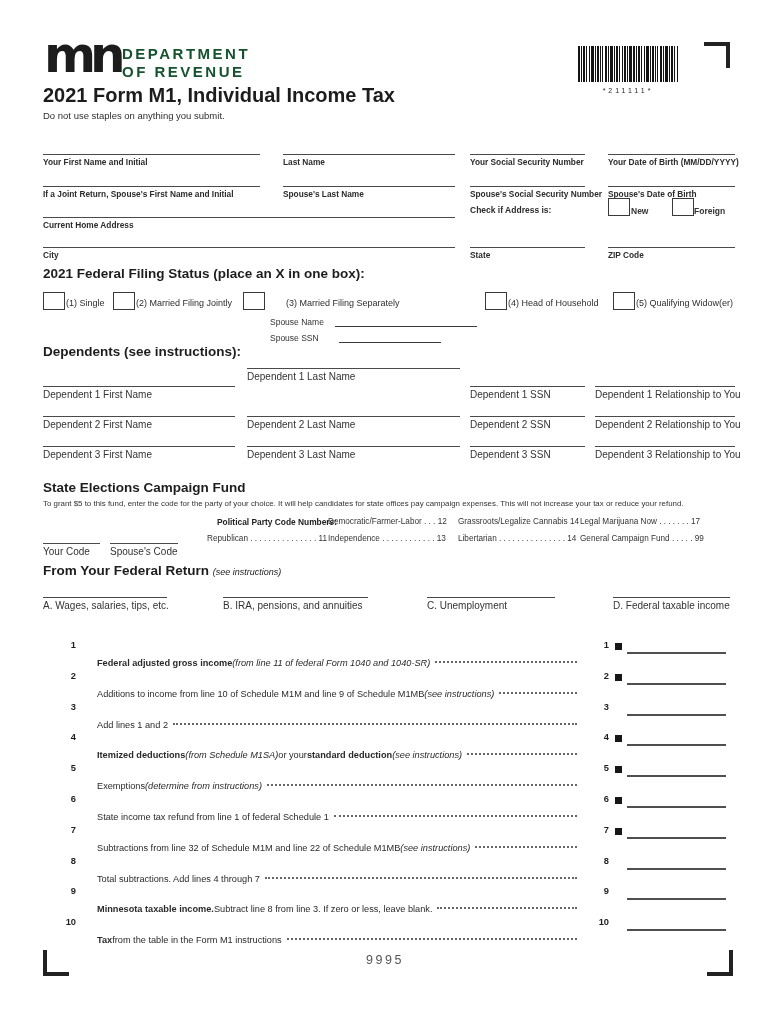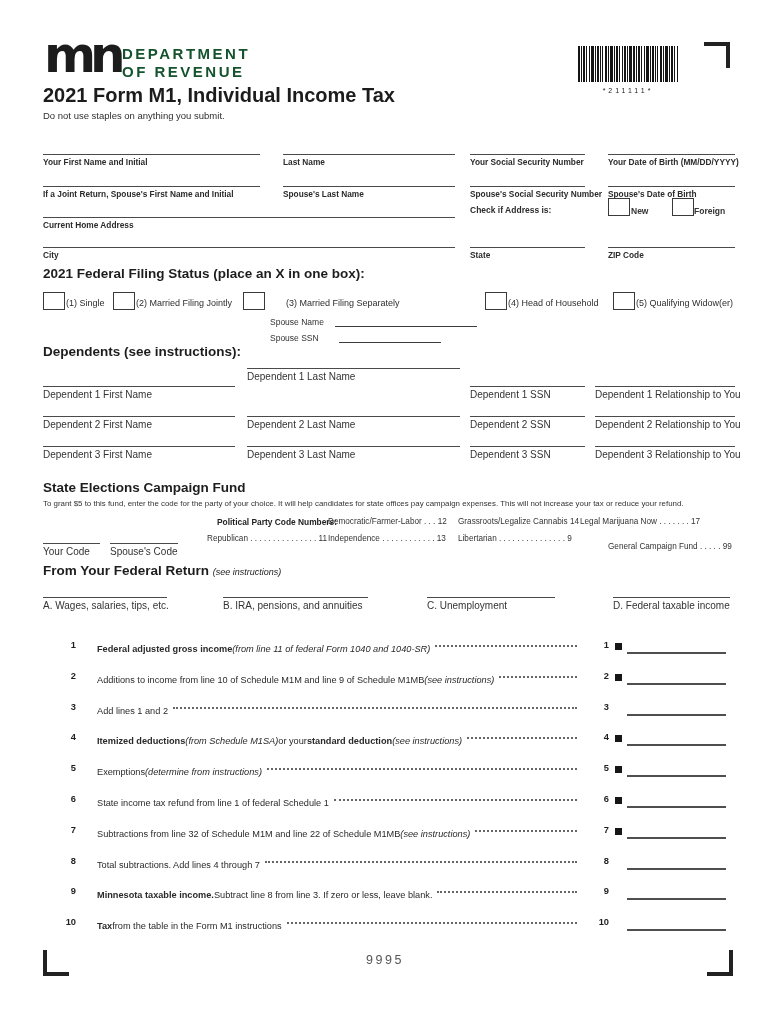--- a/index.html
+++ b/index.html
@@ -33,22 +33,22 @@
   .h2{position:absolute;font-size:13.5px;font-weight:bold;color:#1d1d1d;white-space:nowrap;}
   .h2-note{font-size:9px;font-weight:normal;font-style:italic;}
   .desc{position:absolute;font-size:7.9px;color:#333;width:694px;white-space:nowrap;}
   .code-entry{position:absolute;font-size:8.2px;color:#333;white-space:nowrap;}
   .code-head{position:absolute;font-size:8.4px;font-weight:bold;color:#222;white-space:nowrap;margin-left:10px;}
   
   .lines-wrap{position:absolute;left:43px;top:640px;width:692px;height:320px;}
   .line-row{position:absolute;left:0;width:692px;height:22px;}
   .line-num{position:absolute;left:0;top:0;width:33px;text-align:right;
     font-weight:bold;font-size:9.3px;color:#1f1f1f;}
-  .line-main{position:absolute;left:54px;right:152px;top:4px;display:flex;
-    align-items:flex-start;white-space:nowrap;overflow:hidden;font-size:9.2px;color:#2a2a2a;}
+  .line-main{position:absolute;left:54px;right:152px;top:18px;display:flex;
+    align-items:center;white-space:nowrap;overflow:hidden;font-size:9.2px;color:#2a2a2a;}
   .seg-b{font-weight:bold;}
   .seg-i{font-style:italic;}
   .dots{flex:1 1 auto;min-width:12px;border-bottom:2px dotted #666;margin:0 6px 3px 5px;height:1px;}
   .line-rnum{position:absolute;left:538px;top:0;width:28px;text-align:right;
     font-weight:bold;font-size:9.3px;color:#1f1f1f;}
   .sq{position:absolute;left:572px;top:3px;width:7px;height:7px;background:#161616;}
   .amt{position:absolute;left:584px;top:0;width:99px;height:12px;border-bottom:2px solid #4f4f4f;}
   .footer-code{position:absolute;left:50%;top:953px;transform:translateX(-50%);
     font-size:12.5px;letter-spacing:2.5px;color:#555;}
 </style>
@@ -201,22 +201,22 @@
     </div>
 
   <div class="h2" style="left:43px;top:480px;">State Elections Campaign Fund</div>
   <div class="desc" style="left:43px;top:499px;">To grant $5 to this fund, enter the code for the party of your choice. It will help candidates for state offices pay campaign expenses. This will not increase your tax or reduce your refund.</div>
   <div class="code-head" style="left:207px;top:517px;">Political Party Code Numbers:</div>
   <div class="code-entry" style="left:328px;top:517px;">Democratic/Farmer-Labor . . . 12</div>
   <div class="code-entry" style="left:458px;top:517px;">Grassroots/Legalize Cannabis  14</div>
   <div class="code-entry" style="left:580px;top:517px;">Legal Marijuana Now . . . . . . . 17</div>
   <div class="code-entry" style="left:207px;top:534px;">Republican . . . . . . . . . . . . . . . 11</div>
   <div class="code-entry" style="left:328px;top:534px;">Independence . . . . . . . . . . . . 13</div>
-  <div class="code-entry" style="left:458px;top:534px;">Libertarian . . . . . . . . . . . . . . . 9</div>
-  <div class="code-entry" style="left:608px;top:534px;margin-top:8px;">General Campaign Fund . . . . . 99</div>
+  <div class="code-entry" style="left:458px;top:534px;">Libertarian . . . . . . . . . . . . . . . 14</div>
+  <div class="code-entry" style="left:580px;top:534px;">General Campaign Fund . . . . . 99</div>
 
   <div class="field" style="left:43px;top:543px;width:57px;">
     <div class="fline"></div>
     <div class="flabel code">Your Code</div>
   </div>
   <div class="field" style="left:110px;top:543px;width:68px;">
     <div class="fline"></div>
     <div class="flabel code">Spouse's Code</div>
   </div>
 

